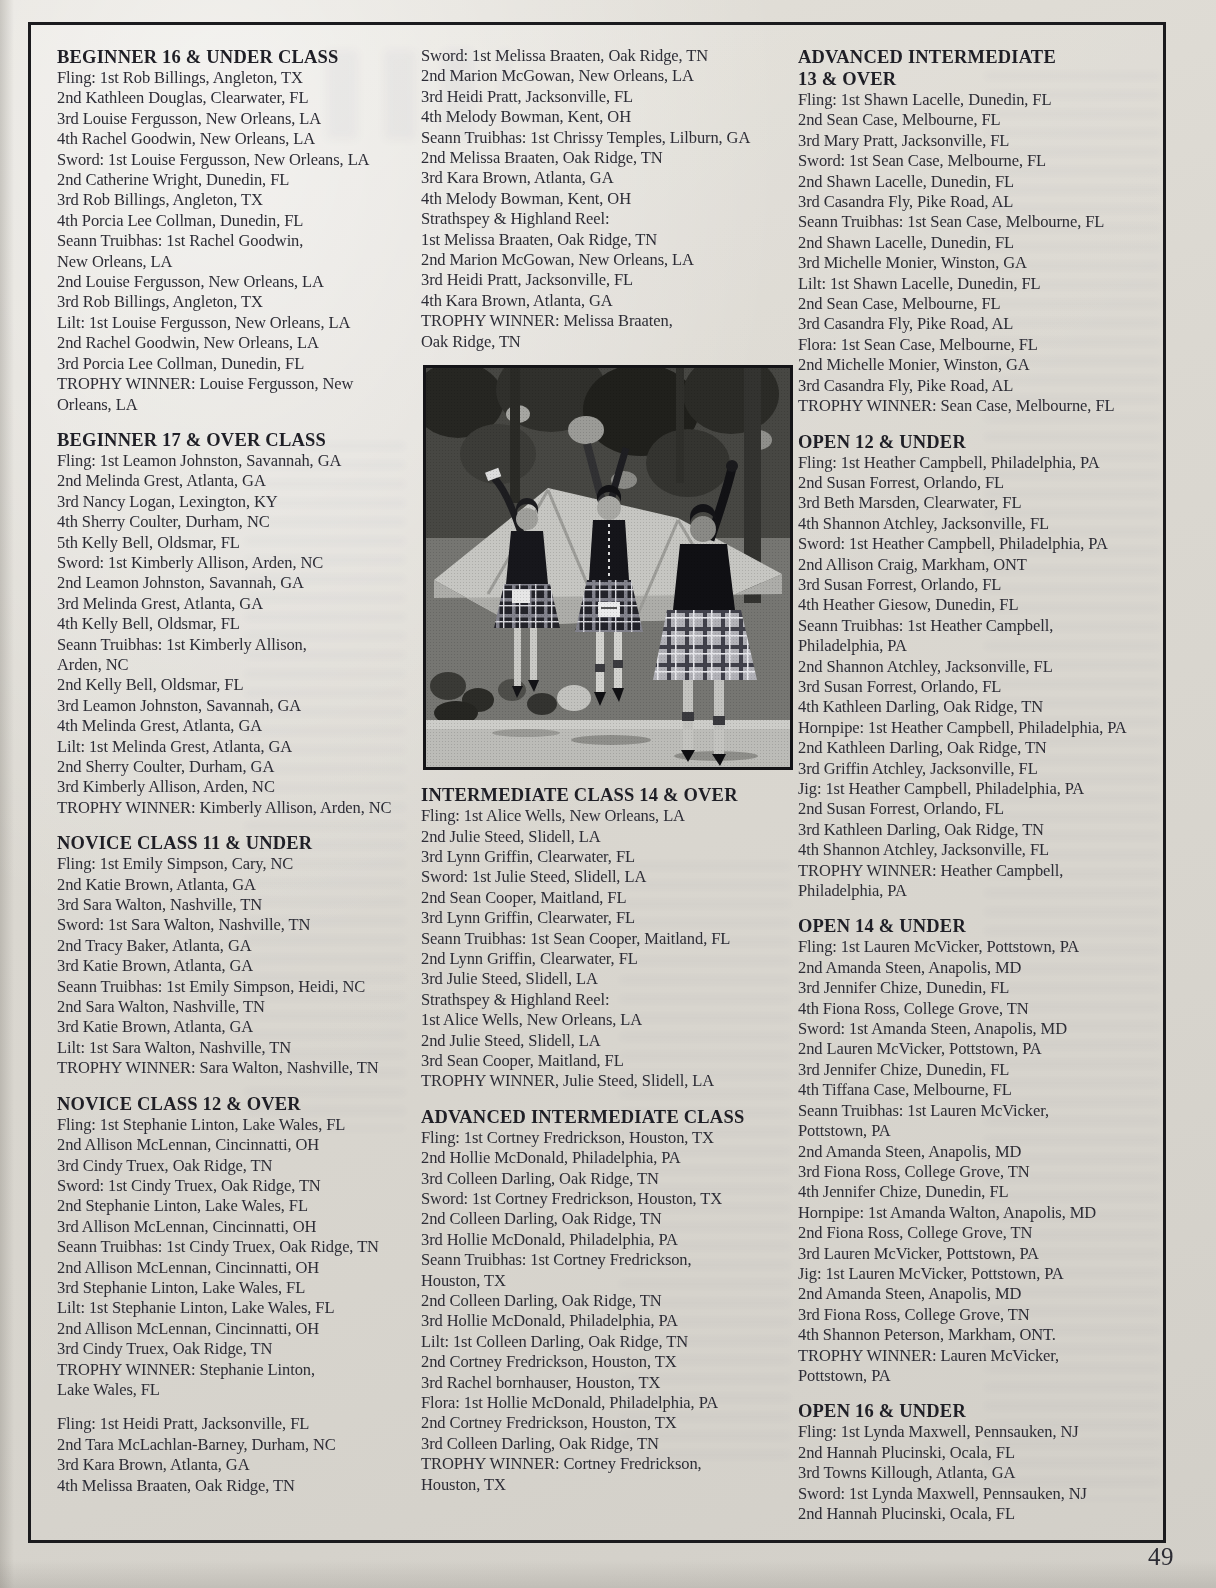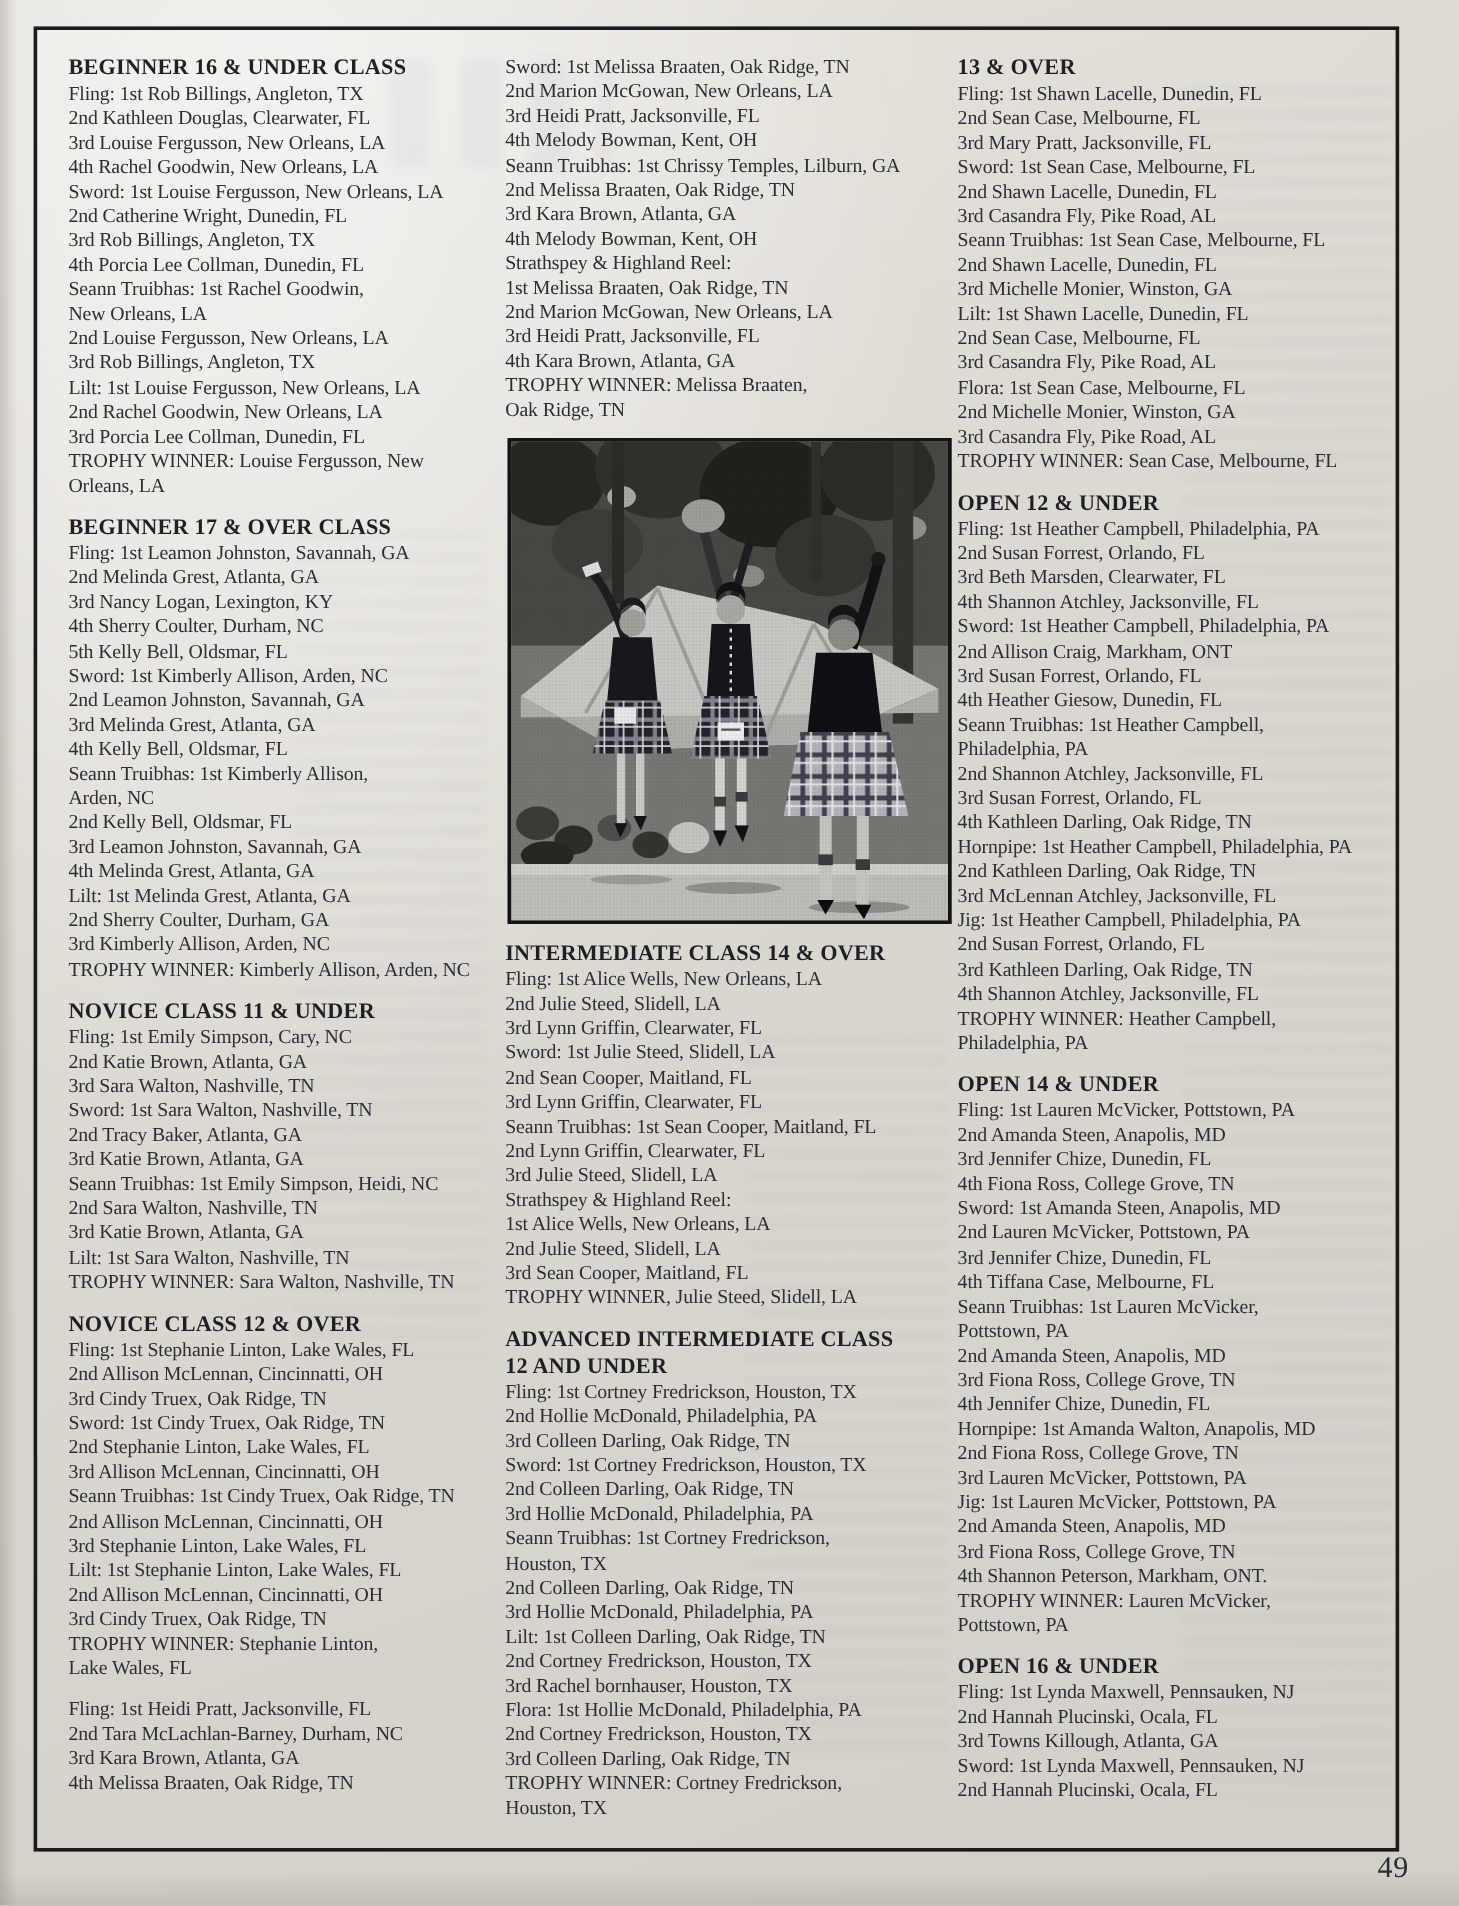--- a/index.html
+++ b/index.html
@@ -302,21 +302,20 @@
           <div class="line">2nd Lynn Griffin, Clearwater, FL</div>
           <div class="line">3rd Julie Steed, Slidell, LA</div>
           <div class="line">Strathspey &amp; Highland Reel:</div>
           <div class="line">1st Alice Wells, New Orleans, LA</div>
           <div class="line">2nd Julie Steed, Slidell, LA</div>
           <div class="line">3rd Sean Cooper, Maitland, FL</div>
           <div class="line">TROPHY WINNER, Julie Steed, Slidell, LA</div>
         </div>
         <div class="block section">
           <div class="title">ADVANCED INTERMEDIATE CLASS</div>
-          <div class="title">12 AND UNDER</div>
           <div class="line">Fling: 1st Cortney Fredrickson, Houston, TX</div>
           <div class="line">2nd Hollie McDonald, Philadelphia, PA</div>
           <div class="line">3rd Colleen Darling, Oak Ridge, TN</div>
           <div class="line">Sword: 1st Cortney Fredrickson, Houston, TX</div>
           <div class="line">2nd Colleen Darling, Oak Ridge, TN</div>
           <div class="line">3rd Hollie McDonald, Philadelphia, PA</div>
           <div class="line">Seann Truibhas: 1st Cortney Fredrickson,</div>
           <div class="line">Houston, TX</div>
           <div class="line">2nd Colleen Darling, Oak Ridge, TN</div>
           <div class="line">3rd Hollie McDonald, Philadelphia, PA</div>
@@ -325,20 +324,21 @@
           <div class="line">3rd Rachel bornhauser, Houston, TX</div>
           <div class="line">Flora: 1st Hollie McDonald, Philadelphia, PA</div>
           <div class="line">2nd Cortney Fredrickson, Houston, TX</div>
           <div class="line">3rd Colleen Darling, Oak Ridge, TN</div>
           <div class="line">TROPHY WINNER: Cortney Fredrickson,</div>
           <div class="line">Houston, TX</div>
         </div>
       </div>
     <div class="col col3">
         <div class="block section">
+          <div class="title">ADVANCED INTERMEDIATE</div>
           <div class="title">13 &amp; OVER</div>
           <div class="line">Fling: 1st Shawn Lacelle, Dunedin, FL</div>
           <div class="line">2nd Sean Case, Melbourne, FL</div>
           <div class="line">3rd Mary Pratt, Jacksonville, FL</div>
           <div class="line">Sword: 1st Sean Case, Melbourne, FL</div>
           <div class="line">2nd Shawn Lacelle, Dunedin, FL</div>
           <div class="line">3rd Casandra Fly, Pike Road, AL</div>
           <div class="line">Seann Truibhas: 1st Sean Case, Melbourne, FL</div>
           <div class="line">2nd Shawn Lacelle, Dunedin, FL</div>
           <div class="line">3rd Michelle Monier, Winston, GA</div>
@@ -360,21 +360,21 @@
           <div class="line">2nd Allison Craig, Markham, ONT</div>
           <div class="line">3rd Susan Forrest, Orlando, FL</div>
           <div class="line">4th Heather Giesow, Dunedin, FL</div>
           <div class="line">Seann Truibhas: 1st Heather Campbell,</div>
           <div class="line">Philadelphia, PA</div>
           <div class="line">2nd Shannon Atchley, Jacksonville, FL</div>
           <div class="line">3rd Susan Forrest, Orlando, FL</div>
           <div class="line">4th Kathleen Darling, Oak Ridge, TN</div>
           <div class="line">Hornpipe: 1st Heather Campbell, Philadelphia, PA</div>
           <div class="line">2nd Kathleen Darling, Oak Ridge, TN</div>
-          <div class="line">3rd McLennan Atchley, Jacksonville, FL</div>
+          <div class="line">3rd Griffin Atchley, Jacksonville, FL</div>
           <div class="line">Jig: 1st Heather Campbell, Philadelphia, PA</div>
           <div class="line">2nd Susan Forrest, Orlando, FL</div>
           <div class="line">3rd Kathleen Darling, Oak Ridge, TN</div>
           <div class="line">4th Shannon Atchley, Jacksonville, FL</div>
           <div class="line">TROPHY WINNER: Heather Campbell,</div>
           <div class="line">Philadelphia, PA</div>
         </div>
         <div class="block section">
           <div class="title">OPEN 14 &amp; UNDER</div>
           <div class="line">Fling: 1st Lauren McVicker, Pottstown, PA</div>

